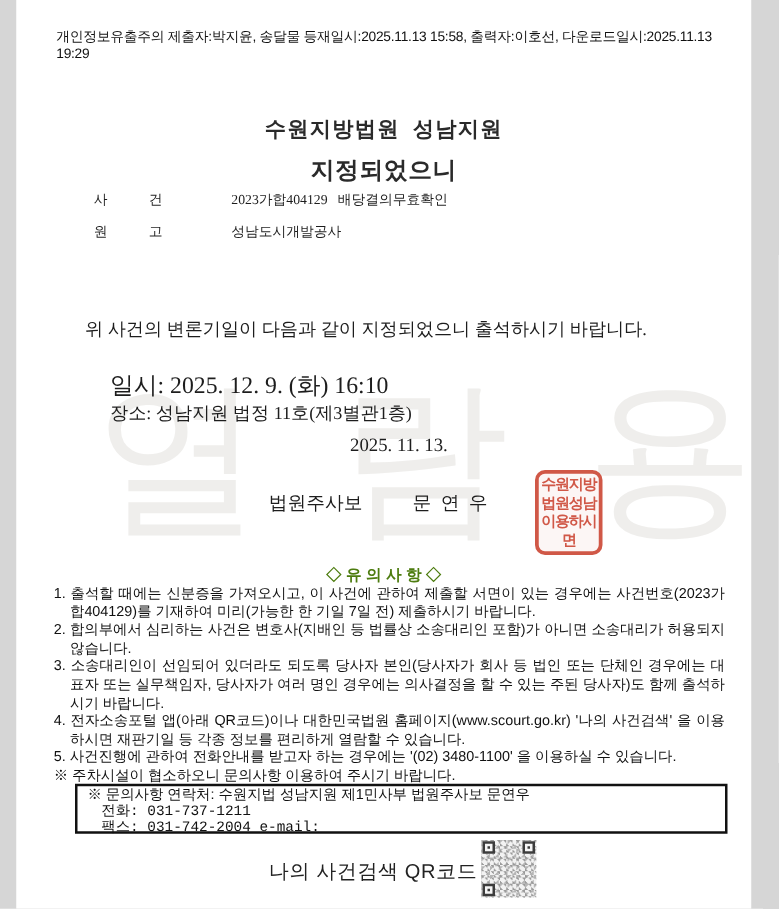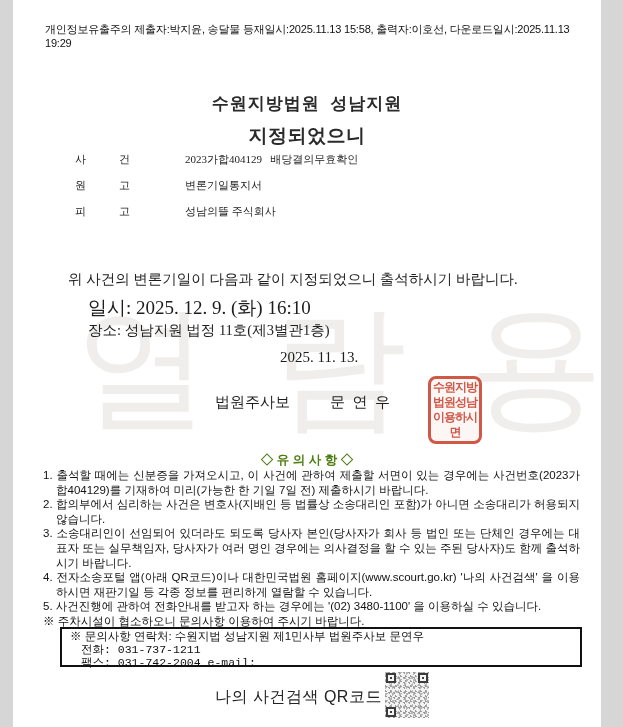--- a/index.html
+++ b/index.html
@@ -33,21 +33,21 @@
   .doc-title {
     left: 0; right: 0; top: 123px; text-align: center;
     font-size: 19px; font-weight: 600; letter-spacing: 0.5px; color: #2a2a2a;
   }
 
   .case-table { left: 62px; top: 152px; width: 480px; font-size: 11px; }
   .case-row { position: relative; height: 26px; }
   .case-row .label { position: absolute; left: 0; white-space: pre; }
   .case-row .value { position: absolute; left: 110px; white-space: pre; }
 
-  .body-sentence { left: 55px; top: 254px; font-size: 14.5px; width: 510px; margin-top: 16px; }
+  .body-sentence { left: 55px; top: 254px; font-size: 14.5px; width: 510px; }
   .dt-line { left: 75px; top: 295px; font-size: 19px; }
   .place-line { left: 75px; top: 321px; font-size: 14.5px; }
   .issue-date { left: 267px; top: 349px; font-size: 15px; }
   .clerk-title { left: 202px; top: 393px; font-size: 15px; }
   .clerk-name { left: 317px; top: 393px; font-size: 15px; }
 
   .watermark {
     left: 62px; top: 300px; width: 480px;
     font-size: 135px; line-height: 135px; letter-spacing: 14px;
     color: rgba(130, 120, 110, 0.13);
@@ -128,25 +128,21 @@
     <div class="abs court-title pre">수원지방법원  성남지원</div>
     <div class="abs doc-title">지정되었으니</div>
 
     <div class="abs case-table">
       <div class="case-row">
         <span class="label">사　　　건</span>
         <span class="value">2023가합404129   배당결의무효확인</span>
       </div>
       <div class="case-row">
         <span class="label">원　　　고</span>
-        <span class="value">변론기일통지서</span>
-      </div>
-      <div class="case-row">
-        <span class="label">피　　　고</span>
-        <span class="value">성남의뜰 주식회사</span>
+        <span class="value">성남도시개발공사</span>
       </div>
     </div>
 
     <div class="abs body-sentence">위 사건의 변론기일이 다음과 같이 지정되었으니 출석하시기 바랍니다.</div>
 
     <div class="abs dt-line">일시: 2025. 12. 9. (화) 16:10</div>
     <div class="abs place-line">장소: 성남지원 법정 11호(제3별관1층)</div>
 
     <div class="abs issue-date pre">2025. 11. 13.</div>
 

